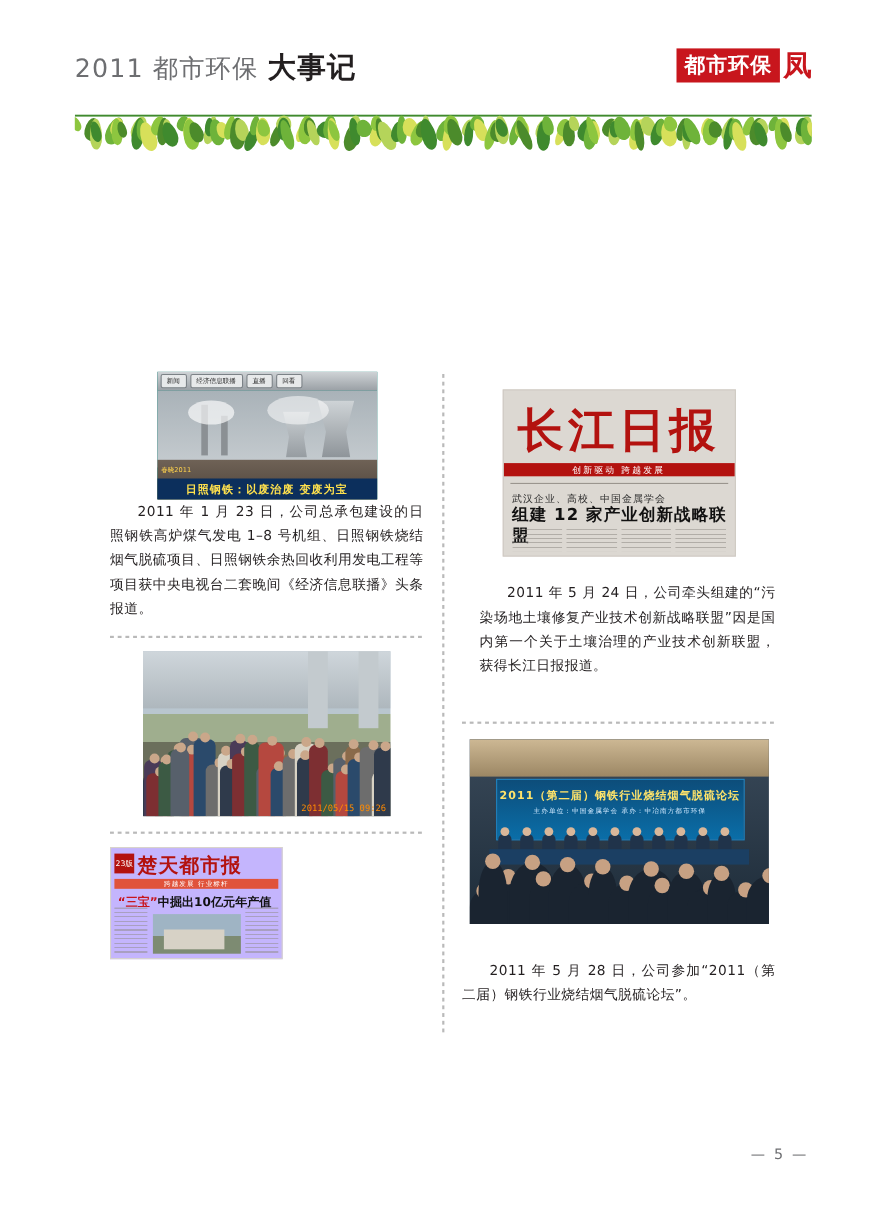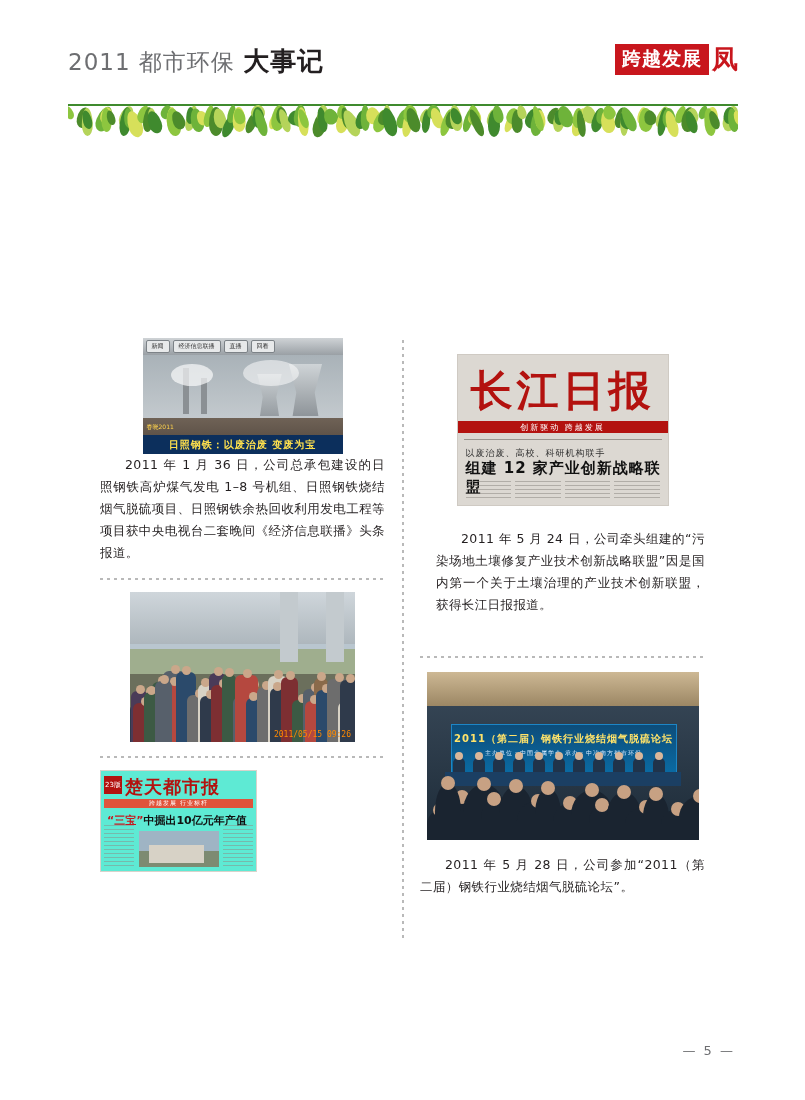--- a/index.html
+++ b/index.html
@@ -178,21 +178,21 @@
   }
   .crowd .head{position:absolute;border-radius:50%;background:#caa78a;}
   .ts-stamp{
     position:absolute;right:4px;bottom:3px;color:#ff8a00;font-size:8px;
     font-family:"DejaVu Sans Mono","Liberation Mono",monospace;
   }
 
   
   .np2-wrap{display:flex;gap:12px;align-items:flex-start;}
   .np2{
-    width:155px;height:100px;background:#5eead4;position:relative;overflow:hidden;
+    width:155px;height:100px;background:#c4b5fd;position:relative;overflow:hidden;
     border:1px solid #d8d3cb;flex:none;
   }
   .np2-mast{
     position:absolute;left:24px;top:4px;color:#b3120f;font-size:18px;font-weight:bold;
     letter-spacing:1px;font-family:"DejaVu Serif","Liberation Serif",serif;
   }
   .np2-badge{
     position:absolute;left:3px;top:5px;width:18px;height:18px;background:#b3120f;color:#fff;
     font-size:7px;display:flex;align-items:center;justify-content:center;
   }
@@ -223,21 +223,21 @@
   
   .conf{
     width:272px;height:168px;position:relative;overflow:hidden;margin:0 auto;
     background:linear-gradient(#3a4a5a,#1d2b38);
   }
   .conf .ceiling{
     position:absolute;left:0;top:0;width:100%;height:34px;
     background:linear-gradient(#cdb894,#9c8764);
   }
   .conf .screen{
-    position:absolute;left:24px;top:52px;width:224px;height:54px;
+    position:absolute;left:24px;top:36px;width:224px;height:54px;
     background:linear-gradient(#0d4d7a,#0a6ea8);
     border:1px solid #1d86c6;
   }
   .conf .screen .l1{
     position:absolute;left:0;right:0;top:7px;text-align:center;color:#ffe36a;
     font-size:10px;font-weight:bold;letter-spacing:1px;
   }
   .conf .screen .l2{
     position:absolute;left:0;right:0;top:24px;text-align:center;color:#cfe9ff;
     font-size:6px;letter-spacing:1px;
@@ -268,21 +268,21 @@
 <body>
 
 <div class="page">
 
   <div class="header">
     <div class="header-title">
       <span>2011 都市环保</span>
       <span class="bold">大事记</span>
     </div>
     <div class="header-logo">
-      <span class="logo-text">跨越发展</span>
+      <span class="logo-text">都市环保</span>
       <span class="logo-mark">凤</span>
     </div>
   </div>
 
   <div class="leafband">
     <div class="rule"></div>
     <div id="leaves">
         <span class="leaf" style="left:0px;top:1px;width:8px;height:14px;background:#8dc63f;transform:rotate(-25deg);"></span>
         <span class="leaf" style="left:7px;top:2.5px;width:13px;height:21px;background:#4c8b2b;transform:rotate(12deg);"></span>
         <span class="leaf" style="left:14px;top:4px;width:11px;height:28px;background:#b5d45a;transform:rotate(-1deg);"></span>
@@ -425,21 +425,21 @@
         <div class="cool-tower ct1"></div>
         <div class="stack" style="left:40px;height:46px;"></div>
         <div class="stack" style="left:58px;height:36px;"></div>
         <div class="smoke" style="left:28px;top:26px;width:42px;height:22px;"></div>
         <div class="smoke" style="left:100px;top:22px;width:56px;height:26px;opacity:.8;"></div>
         <div class="tv-corner">春晓2011</div>
         <div class="tv-strip">日照钢铁：以废治废 变废为宝</div>
       </div>
     </div>
 
-    <div class="caption">2011 年 1 月 36 日，公司总承包建设的日照钢铁高炉煤气发电 1–8 号机组、日照钢铁烧结烟气脱硫项目、日照钢铁余热回收利用发电工程等项目获中央电视台二套晚间《经济信息联播》头条报道。</div>
+    <div class="caption">2011 年 1 月 23 日，公司总承包建设的日照钢铁高炉煤气发电 1–8 号机组、日照钢铁烧结烟气脱硫项目、日照钢铁余热回收利用发电工程等项目获中央电视台二套晚间《经济信息联播》头条报道。</div>
 
     <div class="divider-h"></div>
 
     <div class="fig">
       <div class="crowd">
         <div class="bridge"></div>
         <div class="pillar" style="left:150px;"></div>
         <div class="pillar" style="left:196px;"></div>
         <div id="crowdpeople">
             <span class="person" style="left:0px;width:14px;height:38px;background:#2f3a4b;"></span>
@@ -534,21 +534,21 @@
 
   </div>
 
   <div class="col-right">
 
     <div class="fig" style="margin-top:16px;">
       <div class="np1">
         <div class="np1-mast">长江日报</div>
         <div class="np1-sub">创新驱动 跨越发展</div>
         <div class="np1-line" style="top:84px;"></div>
-        <div class="np1-lead">以废治废、高校、科研机构联手</div>
+        <div class="np1-lead">武汉企业、高校、中国金属学会</div>
         <div class="np1-head">组建 12 家产业创新战略联盟</div>
         <div class="np1-cols">
           <div></div>
           <div></div>
           <div></div>
           <div></div>
         </div>
       </div>
     </div>
 
@@ -645,18 +645,18 @@
             <span class="aud" style="left:252px;width:42px;height:44px;">
               <i></i>
             </span>
             <span class="aud" style="left:8px;width:26px;height:57px;">
               <i></i>
             </span>
           </div>
       </div>
     </div>
 
-    <div class="caption" style="margin-top:14px;">2011 年 5 月 28 日，公司参加“2011（第二届）钢铁行业烧结烟气脱硫论坛”。</div>
+    <div class="caption" style="margin-top:31px;">2011 年 5 月 28 日，公司参加“2011（第二届）钢铁行业烧结烟气脱硫论坛”。</div>
 
   </div>
 
   <div class="page-num">— 5 —</div>
 </div>
 
 </body></html>

